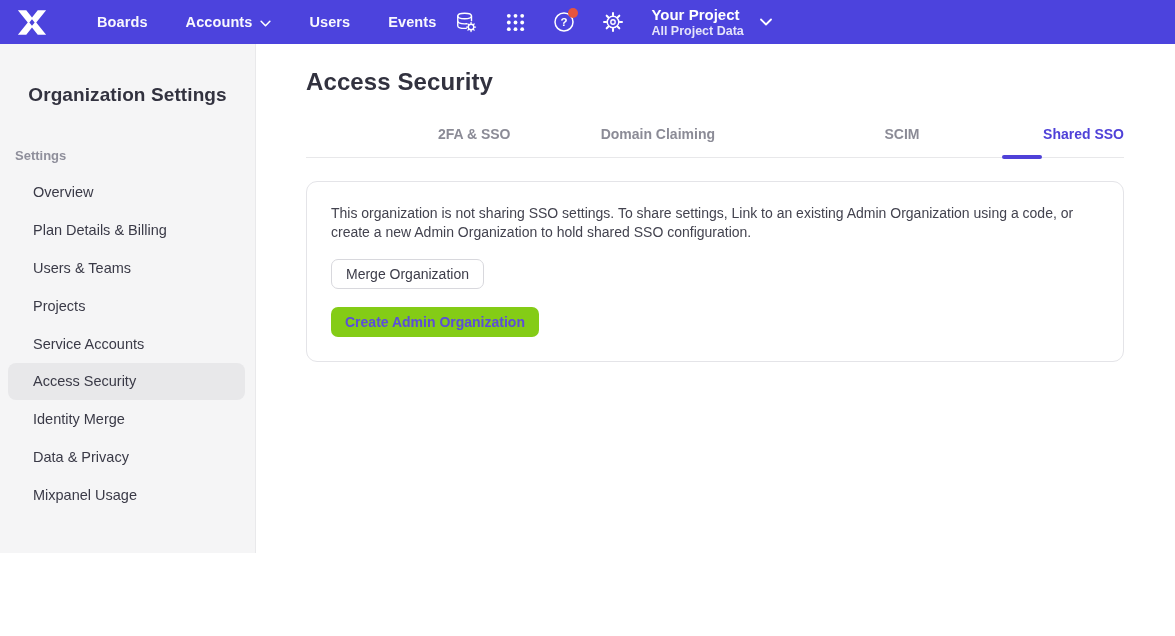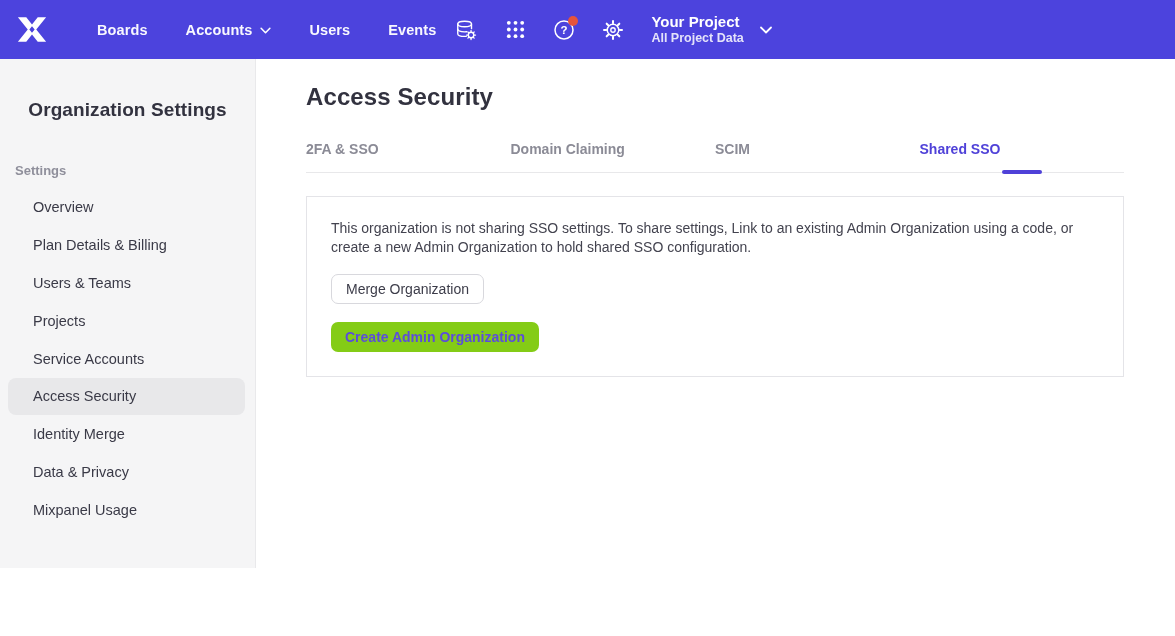--- a/index.html
+++ b/index.html
@@ -5,21 +5,21 @@
   * { box-sizing: border-box; margin: 0; padding: 0; }
   html,body { width: 1175px; height: 636px; overflow: hidden; }
   body {
     font-family: "Liberation Sans", sans-serif;
     background: #ffffff;
     color: #33333f;
   }
 
   
   .navbar {
-    height: 59px;
+    height: 44px;
     background: #4c43dd;
     display: flex;
     align-items: center;
     padding: 0 22px 0 14px;
     color: #ffffff;
   }
   .logo {
     width: 36px; height: 32px;
     display: flex; align-items: center; justify-content: center;
     margin-right: 28px;
@@ -117,41 +117,41 @@
     font-size: 24px; font-weight: 700; color: #32323f;
     letter-spacing: .1px;
   }
   .tabs {
     margin-top: 30px;
     display: flex;
     border-bottom: 1px solid #e8e8ea;
   }
   .tab {
     flex: 1;
-    text-align: left;
+    text-align: right;
     font-size: 14px; font-weight: 600;
     color: #8b8b96;
     padding-bottom: 15px;
     position: relative;
     cursor: pointer;
   }
   .tab.active { color: #4f41d8; }
   .tab-underline {
     position: absolute;
     left: 50%; transform: translateX(-50%);
     bottom: -2px;
     width: 40px; height: 4px;
     border-radius: 2px;
     background: #4f41d8;
   }
 
   .card {
     margin-top: 23px;
     border: 1px solid #e4e4e8;
-    border-radius: 0;
+    border-radius: 11px;
     padding: 22px 24px 24px 24px;
   }
   .card-desc {
     font-size: 14px; line-height: 19px;
     color: #43434f;
     max-width: 758px;
   }
   .btn-row { margin-top: 17px; }
   .btn {
     font-family: "Liberation Sans", sans-serif;

